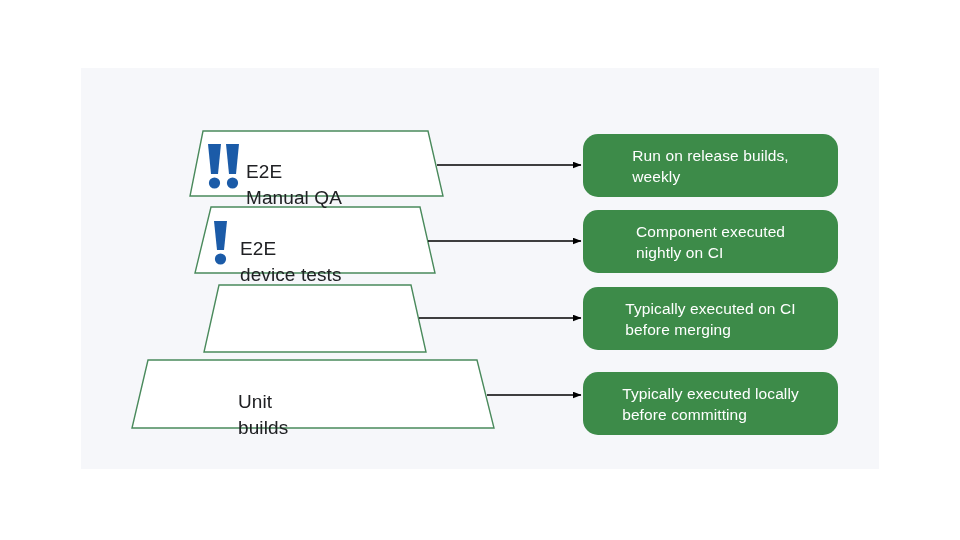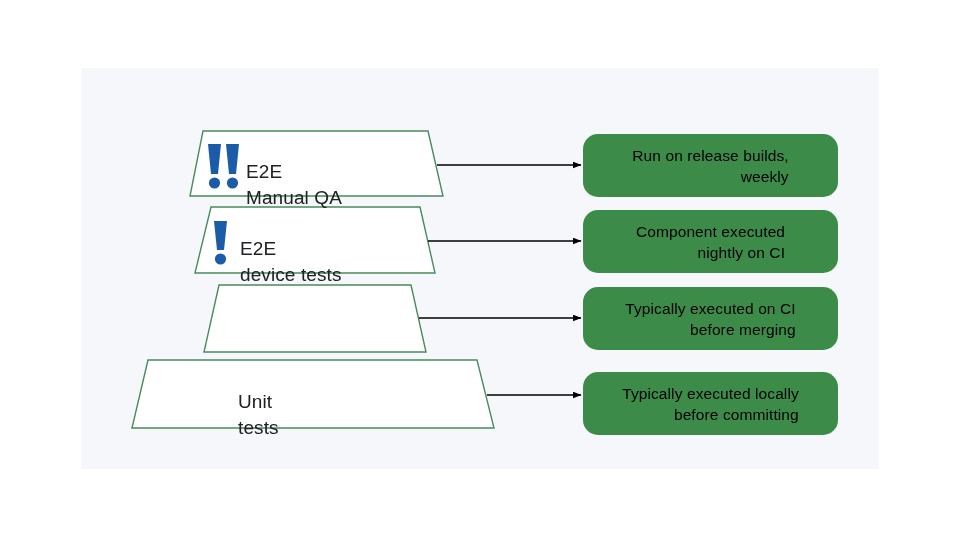--- a/index.html
+++ b/index.html
@@ -44,25 +44,25 @@
     line-height: 26px;
     letter-spacing: 0.1px;
     white-space: pre-line;
     pointer-events: none;
     margin-top: 20px;
   }
   .callout {
     position: absolute;
     background: #3d8b49;
     border-radius: 15px;
-    color: #000000;
+    color: #ffffff;
     font-size: 15.5px;
     line-height: 21px;
     letter-spacing: 0.1px;
-    text-align: right;
+    text-align: left;
     display: flex;
     align-items: center;
     justify-content: center;
     white-space: pre-line;
     padding: 0 14px;
     box-sizing: border-box;
   }
   .bang-group {
     position: absolute;
     pointer-events: none;
@@ -109,21 +109,21 @@
   </svg>
 
   <div class="tier-label" style="left:246px; top:139px; width:150px;">E2E
 Manual QA</div>
 
   <div class="tier-label" style="left:240px; top:216px; width:150px;">E2E
 device tests</div>
 
 
   <div class="tier-label" style="left:238px; top:369px; width:155px;">Unit
-tests</div>
+builds</div>
 
   <div class="callout" style="left:583px; top:134px; width:255px; height:63px;">Run on release builds,
 weekly</div>
 
   <div class="callout" style="left:583px; top:210px; width:255px; height:63px;">Component executed
 nightly on CI</div>
 
   <div class="callout" style="left:583px; top:287px; width:255px; height:63px;">Typically executed on CI
 before merging</div>
 

